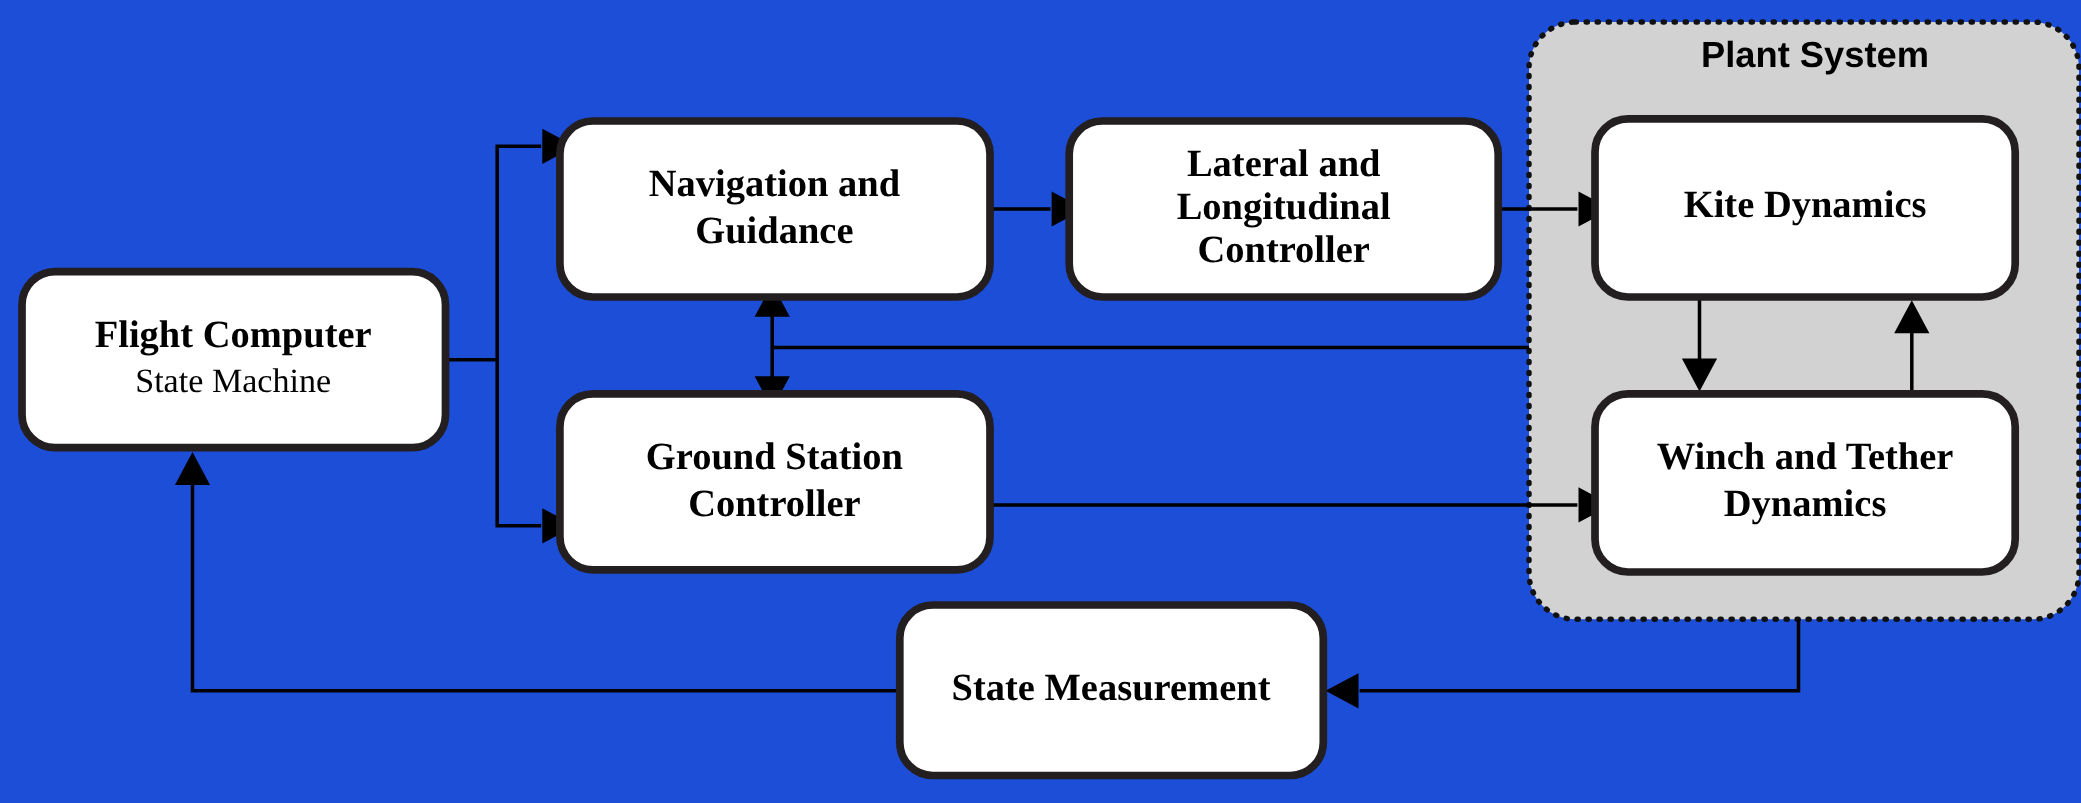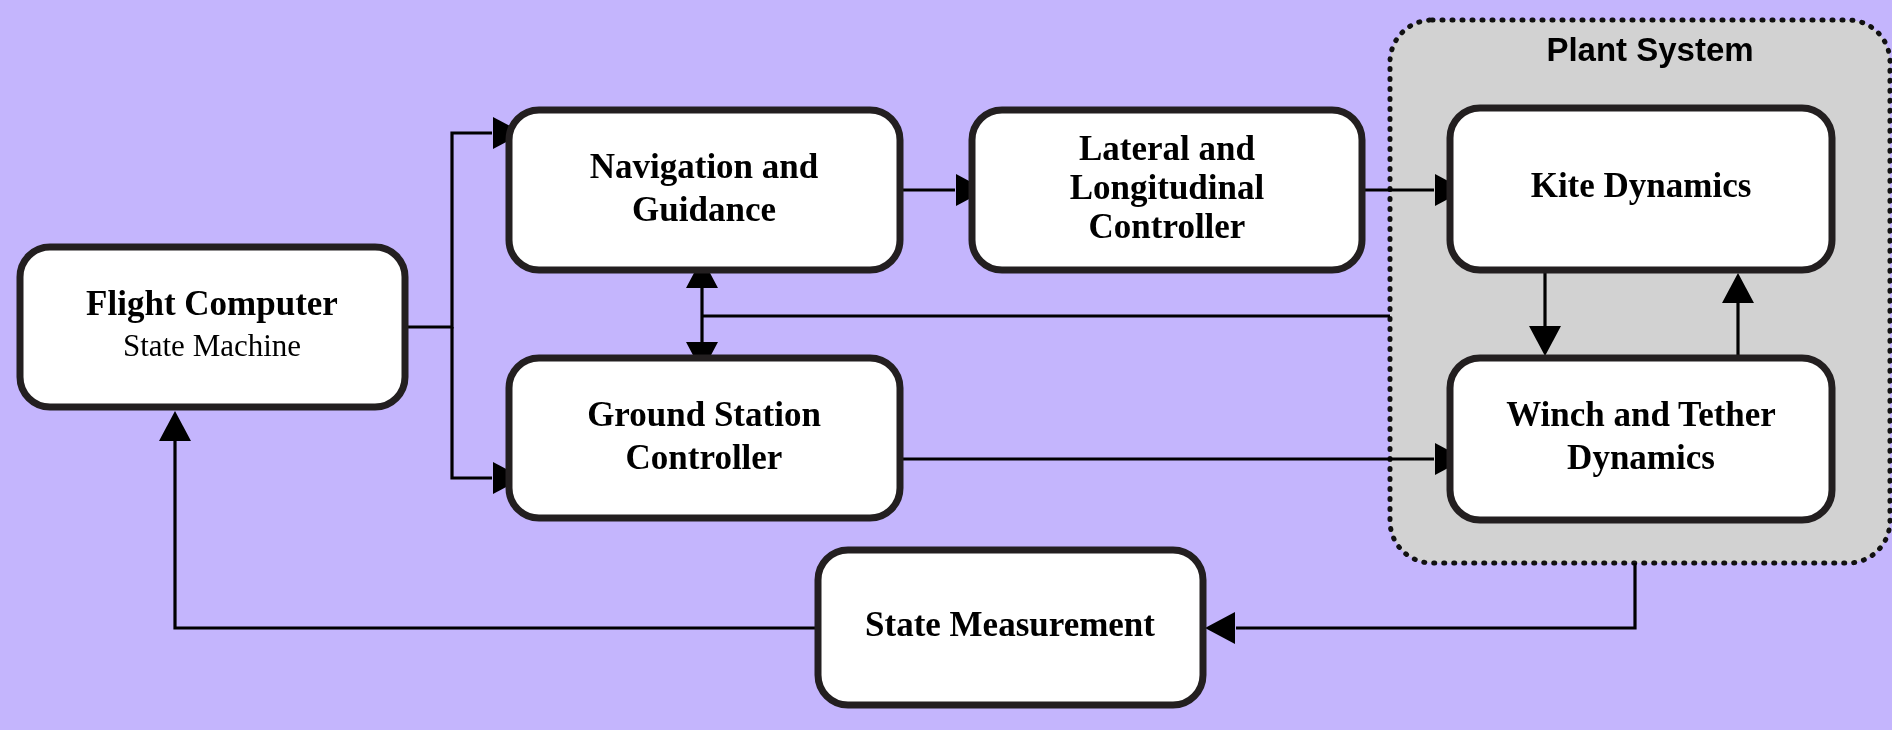--- a/index.html
+++ b/index.html
@@ -4,21 +4,21 @@
 <style>
   html, body {
     margin: 0;
     padding: 0;
     background: #ffffff;
   }
   #canvas {
     position: relative;
     width: 1892px;
     height: 730px;
-    background: #c4b5fd;
+    background: #1d4ed8;
     overflow: hidden;
     font-family: "Liberation Serif", "DejaVu Serif", serif;
   }
   svg.diagram {
     position: absolute;
     left: 0;
     top: 0;
     width: 1892px;
     height: 730px;
   }

